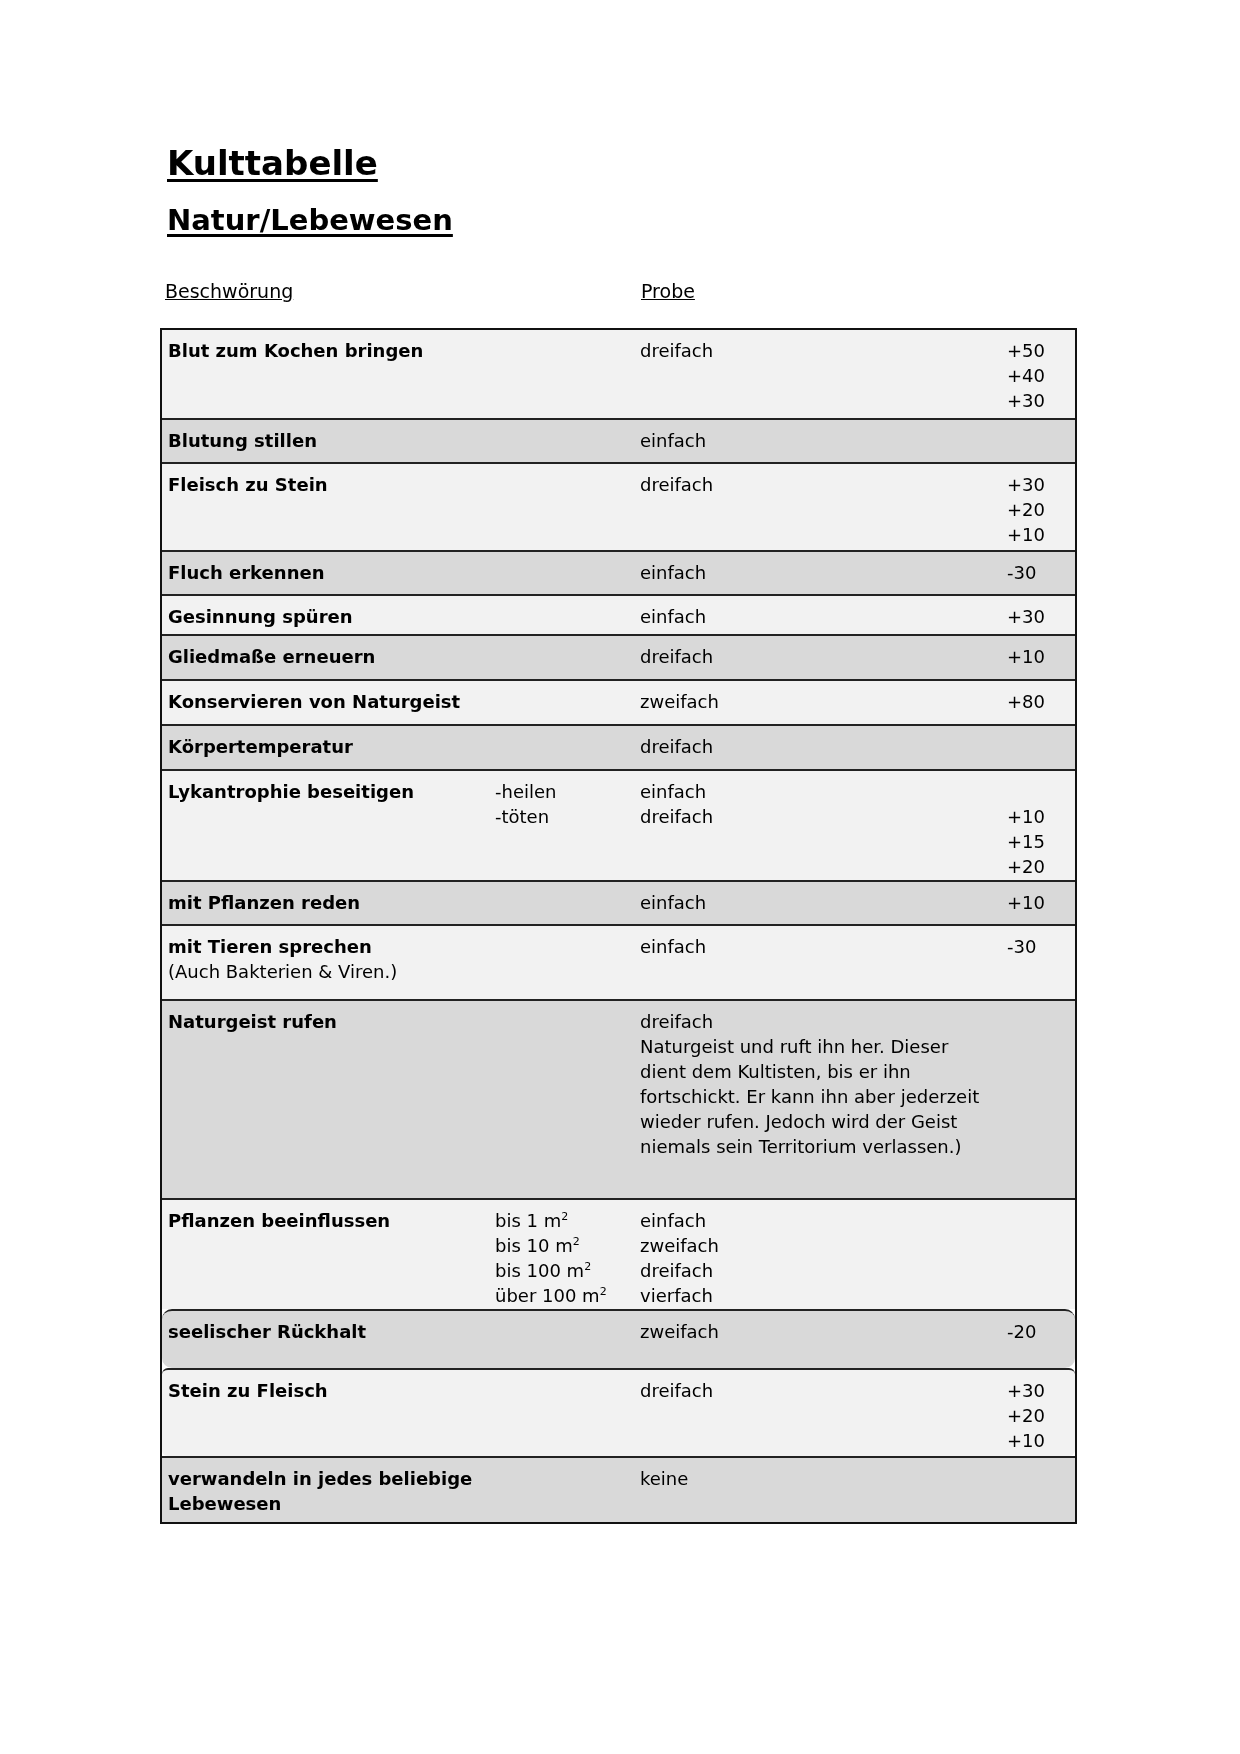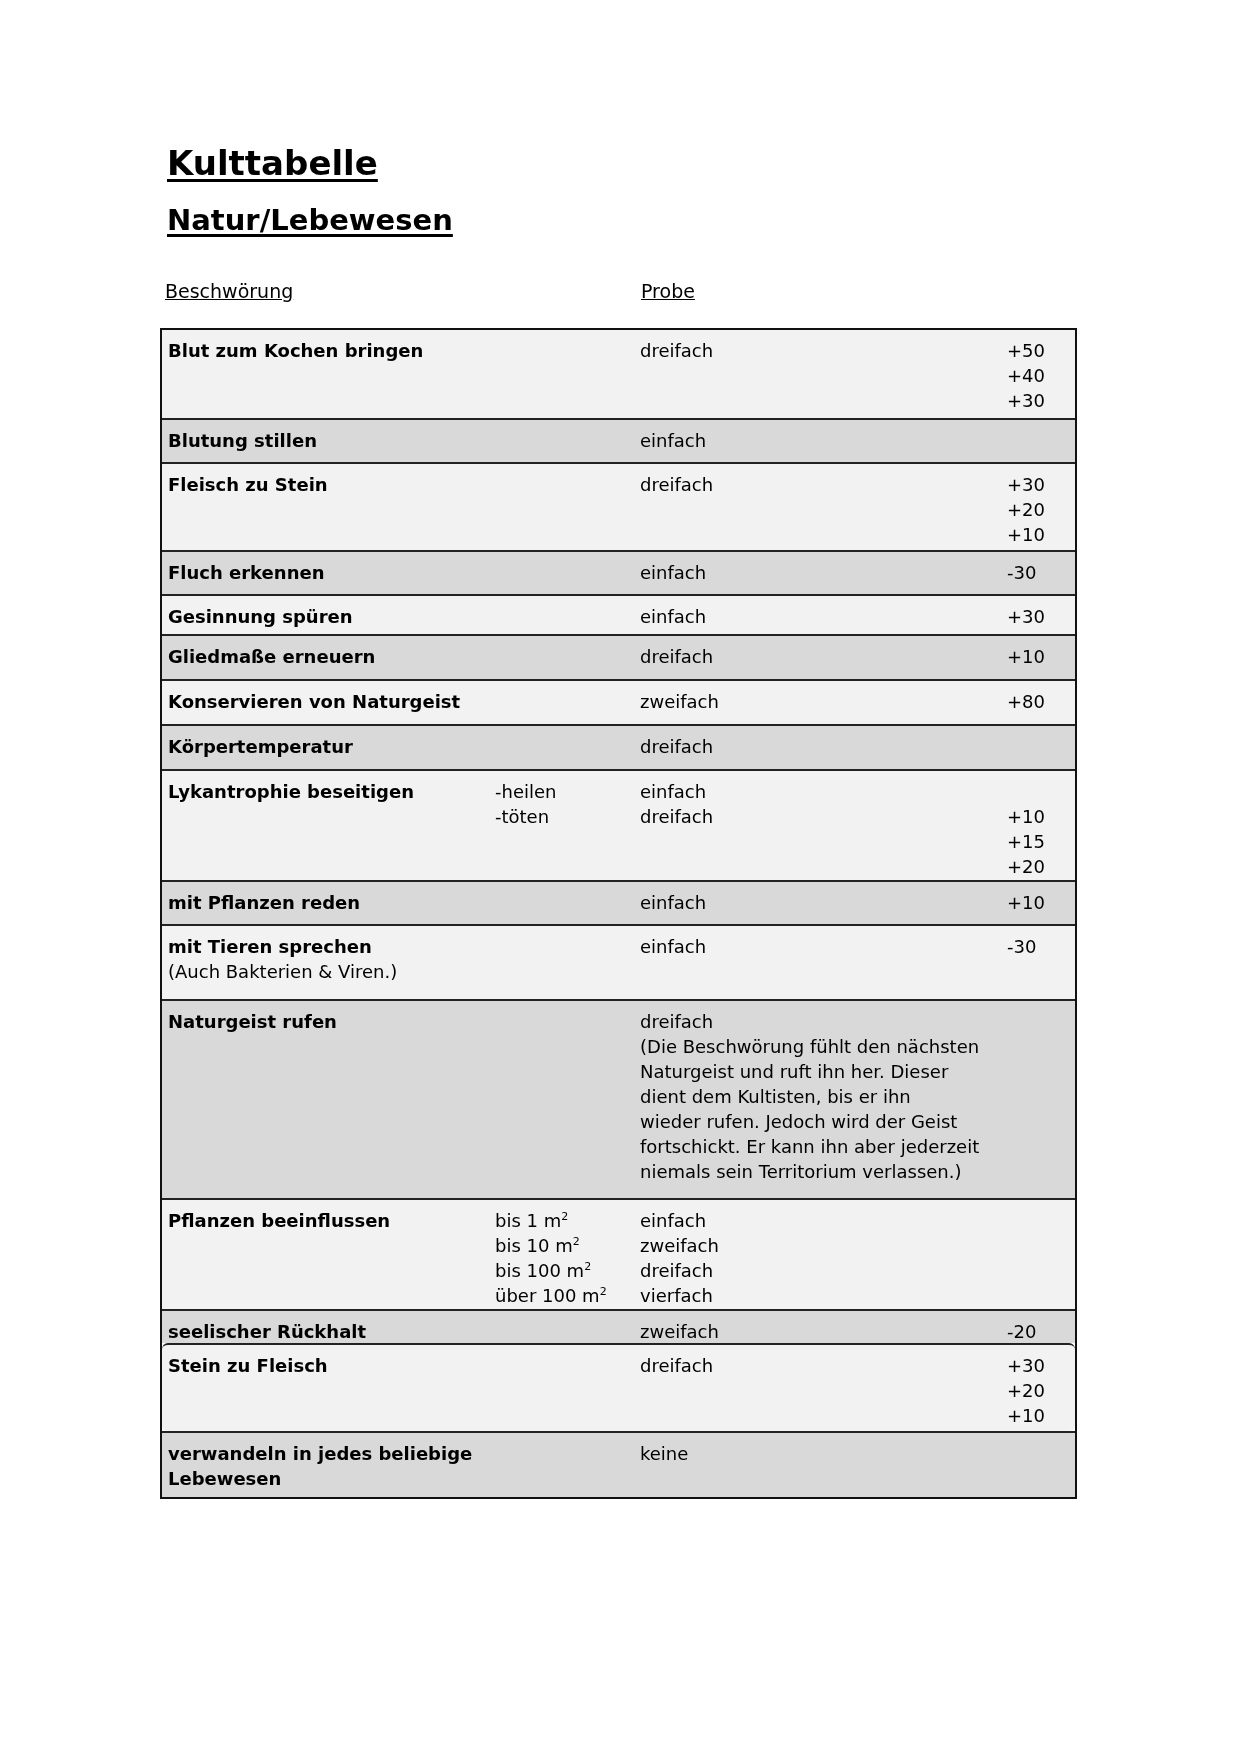--- a/index.html
+++ b/index.html
@@ -164,46 +164,45 @@
       <div class="cell c-val">
         <span class="line" style="min-height: 25px;">-30</span>
       </div>
     </div>
     <div class="row dark" style="height: 199px;">
       <div class="cell c-name">
         <span class="b">Naturgeist rufen</span>
       </div>
       <div class="cell c-probe">
         <span class="line">dreifach</span>
-        <span class="line">(Die Beschwörung fühlt den nächsten</span>
         <span class="line">Naturgeist und ruft ihn her. Dieser</span>
         <span class="line">dient dem Kultisten, bis er ihn</span>
+        <span class="line">fortschickt. Er kann ihn aber jederzeit</span>
         <span class="line">wieder rufen. Jedoch wird der Geist</span>
-        <span class="line">fortschickt. Er kann ihn aber jederzeit</span>
         <span class="line">niemals sein Territorium verlassen.)</span>
       </div>
     </div>
     <div class="row light" style="height: 111px;">
       <div class="cell c-name">
         <span class="b">Pflanzen beeinflussen</span>
       </div>
       <div class="cell c-sub">
         <span class="line">bis 1 m<sup>2</sup></span>
         <span class="line">bis 10 m<sup>2</sup></span>
         <span class="line">bis 100 m<sup>2</sup></span>
         <span class="line">über 100 m<sup>2</sup></span>
       </div>
       <div class="cell c-probe">
         <span class="line">einfach</span>
         <span class="line">zweifach</span>
         <span class="line">dreifach</span>
         <span class="line">vierfach</span>
       </div>
     </div>
-    <div class="row dark" style="height: 34px;">
+    <div class="row dark" style="height: 59px; border-radius: 10px;">
       <div class="cell c-name">
         <span class="b">seelischer Rückhalt</span>
       </div>
       <div class="cell c-probe">
         <span class="line">zweifach</span>
       </div>
       <div class="cell c-val">
         <span class="line" style="min-height: 25px;">-20</span>
       </div>
     </div>

